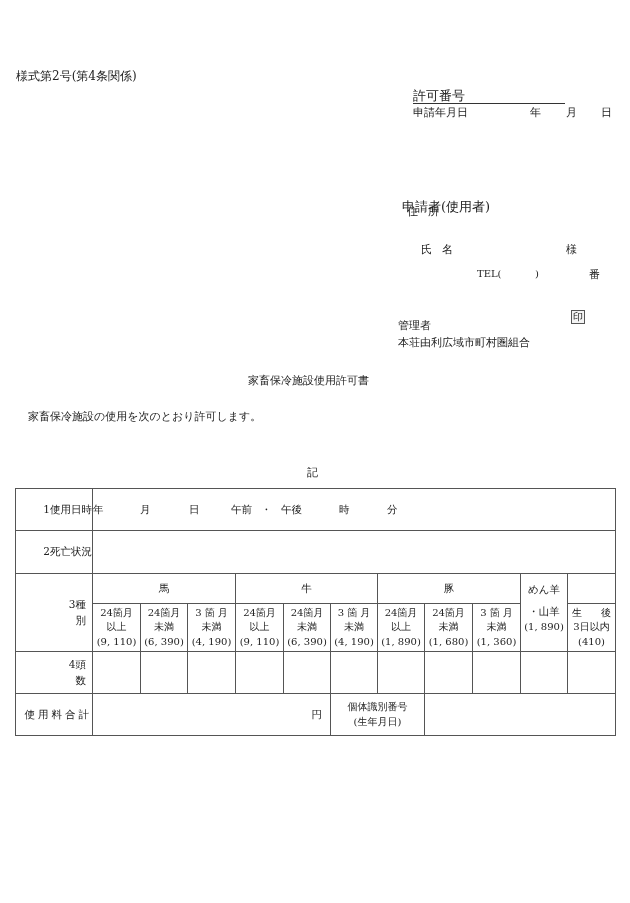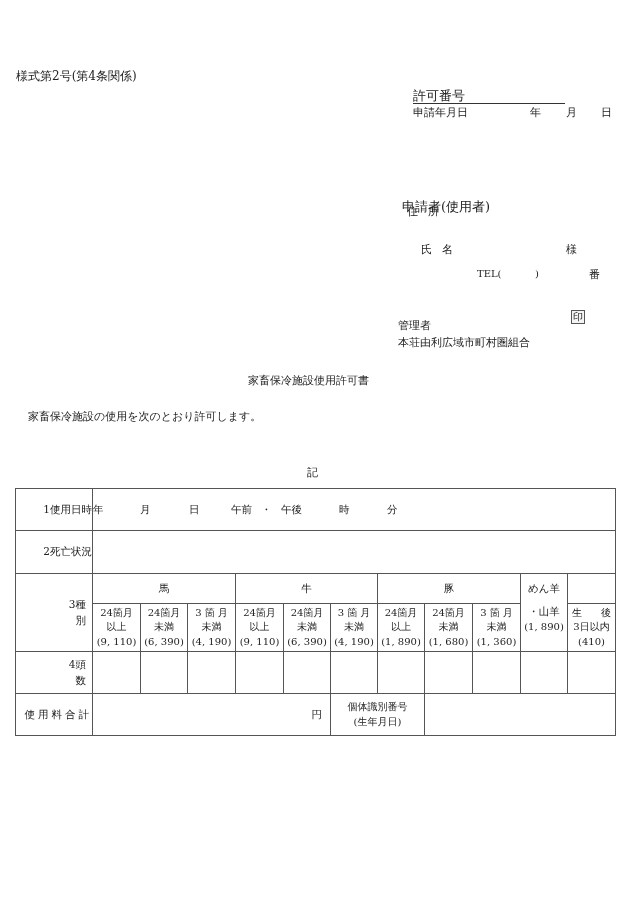--- a/index.html
+++ b/index.html
@@ -106,21 +106,21 @@
     <td rowspan="2" class="rowlabel">
       <div class="spread">
             <span><span class="num">3</span><span>種</span></span>
             <span>別</span>
           </div>
     </td>
     <td colspan="3">馬</td>
     <td colspan="3">牛</td>
     <td colspan="3">豚</td>
     <td rowspan="2" style="vertical-align:top;">
-      <div style="padding-top:8px;font-family:Liberation Mono, monospace;">めん羊</div>
+      <div style="padding-top:8px;">めん羊</div>
       <div style="padding-top:7px;">・山羊</div>
       <div class="sub">(1, 890)</div>
     </td>
     <td></td>
   </tr>
   <tr style="height:48px">
     <td class="sub">
           <div>24箇月</div>
           <div>以上</div>
           <div>(9, 110)</div>

